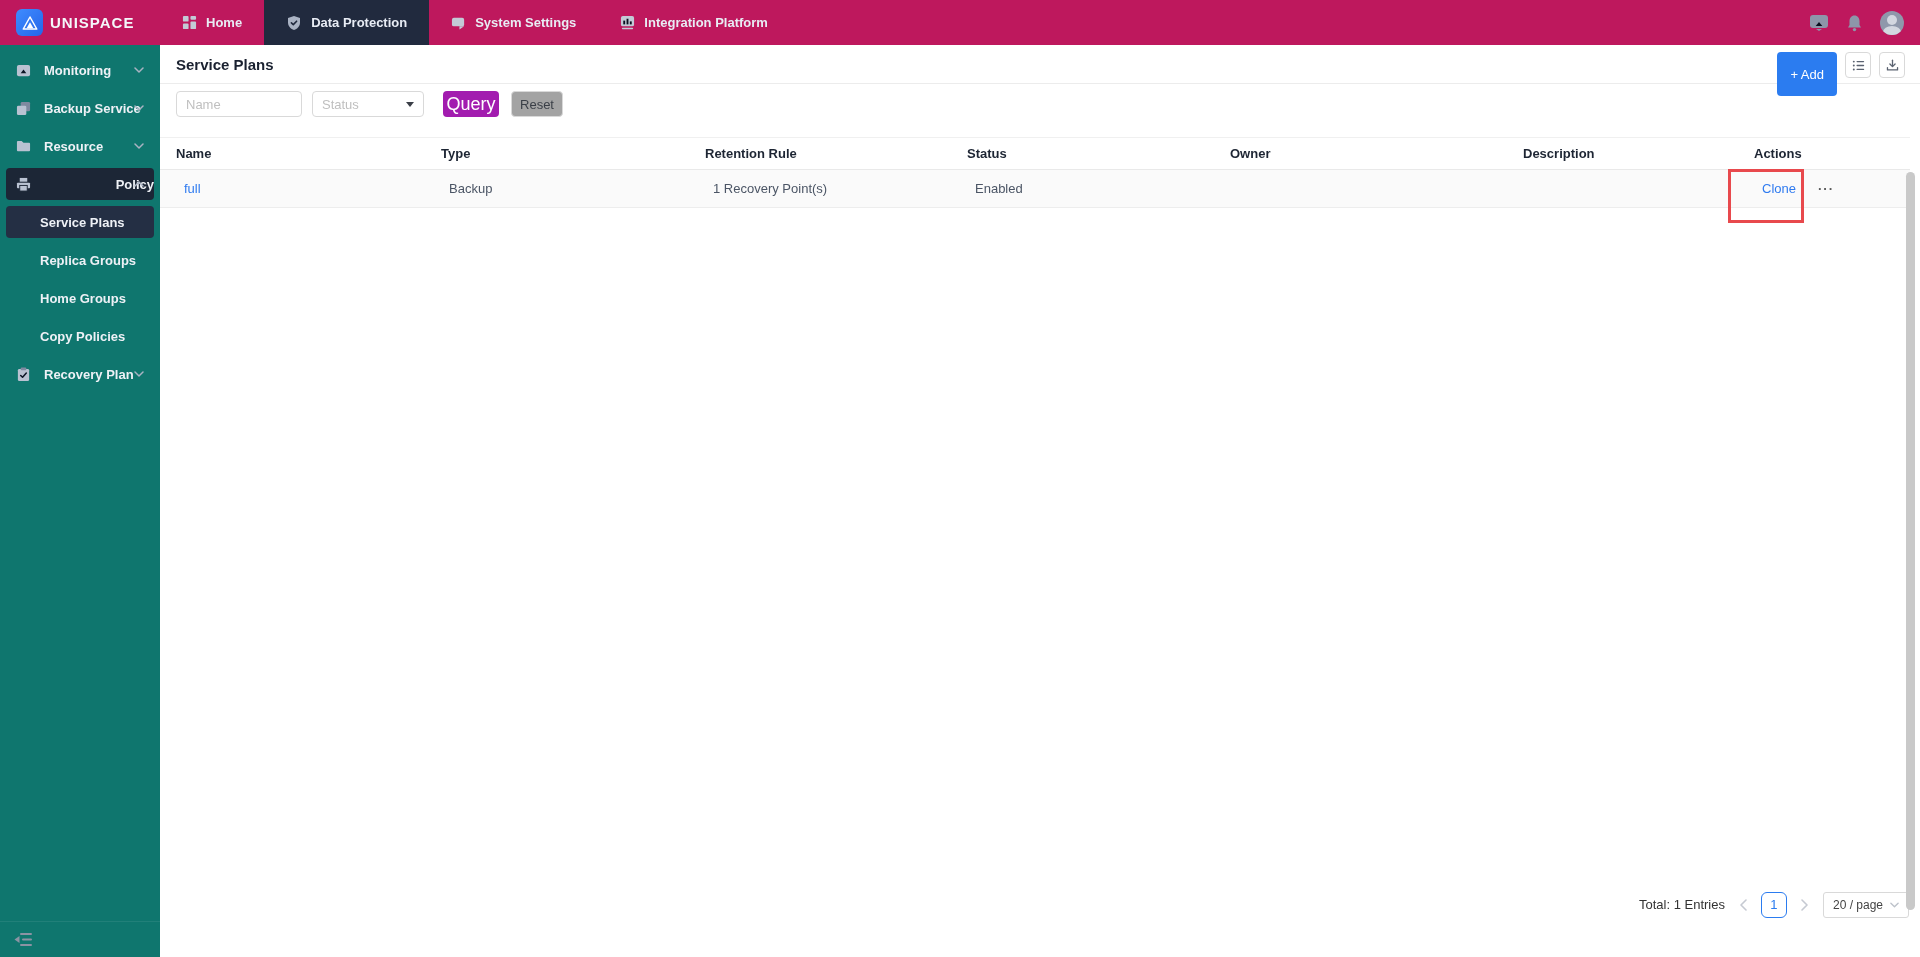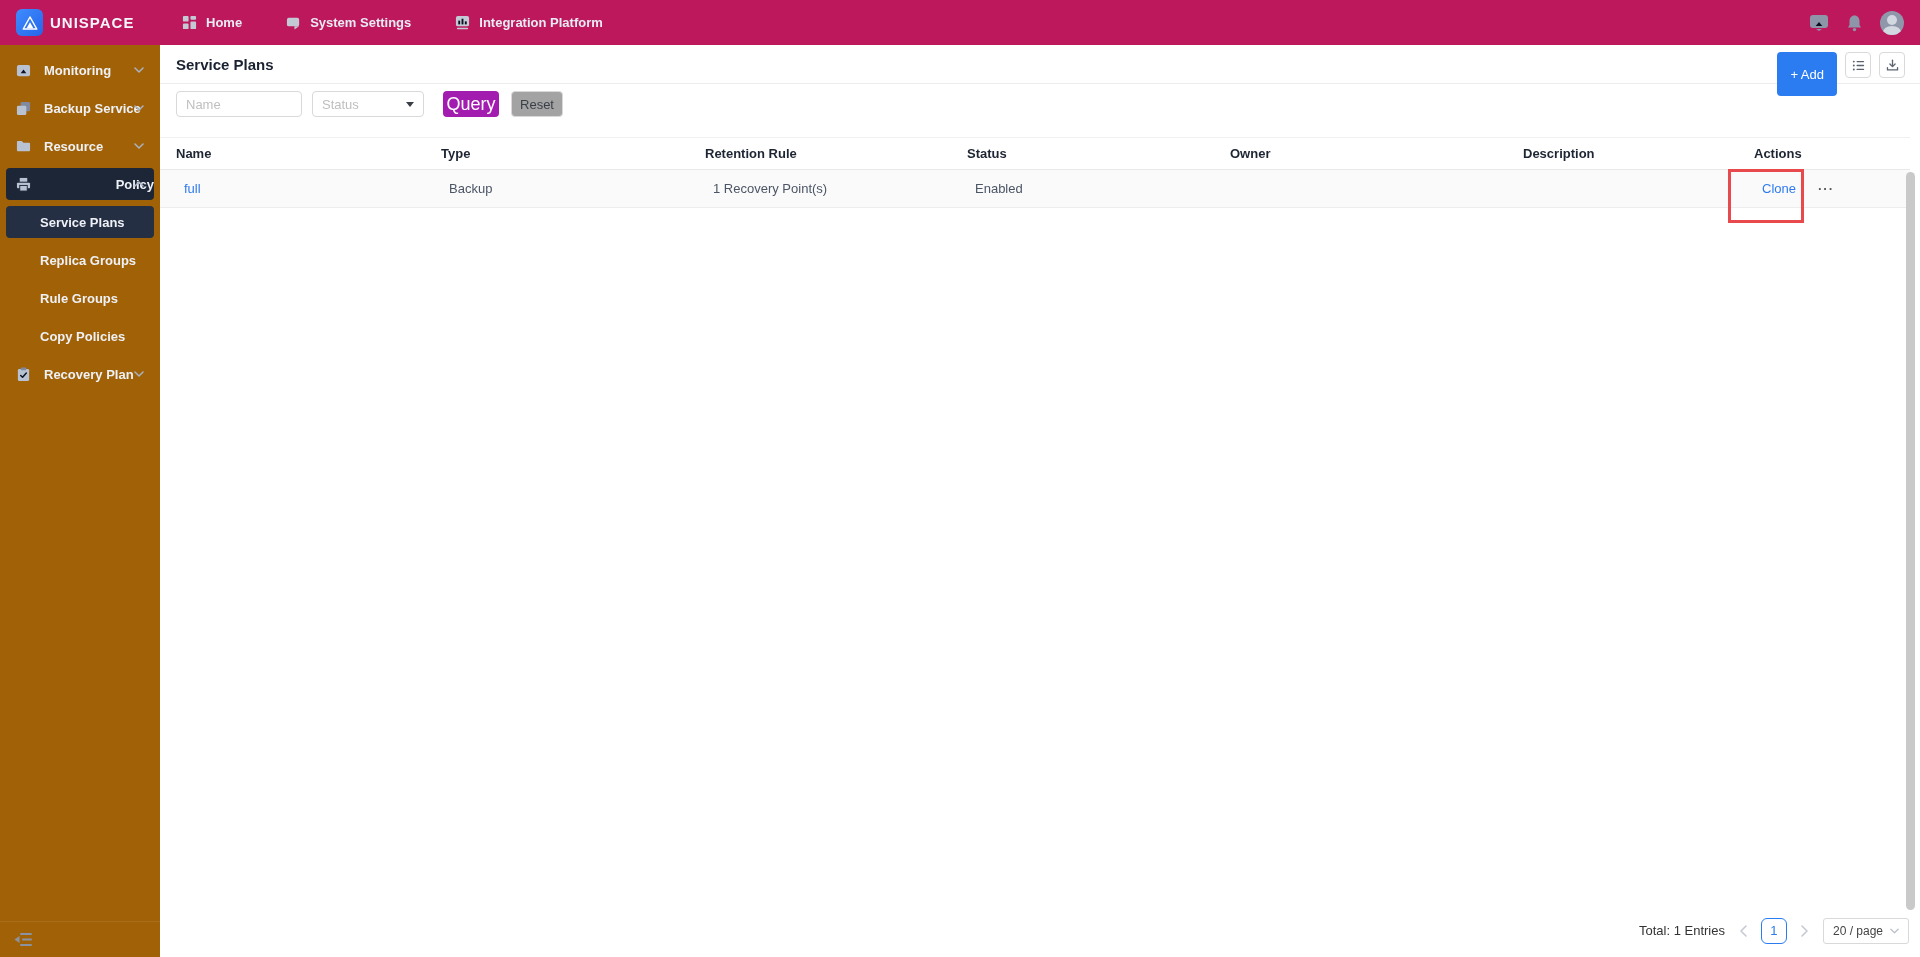--- a/index.html
+++ b/index.html
@@ -16,21 +16,21 @@
   .nav-tab { height:45px; display:flex; align-items:center; gap:9px; padding:0 22px; color:#e8ecf4;
              font-size:13px; font-weight:bold; cursor:pointer; }
   .nav-tab.active { background:#212a3e; }
   .nav-tab svg { flex:none; }
   .top-icons { position:absolute; right:16px; top:0; height:45px; display:flex; align-items:center; gap:17px; }
   .avatar { width:24px; height:24px; border-radius:50%; background:#8f98ab; position:relative; overflow:hidden; }
   .avatar .head { position:absolute; left:7px; top:4px; width:10px; height:10px; border-radius:50%; background:#d3d7e0; }
   .avatar .body { position:absolute; left:3px; top:15px; width:18px; height:12px; border-radius:50%; background:#d3d7e0; }
 
   
-  .sidebar { position:absolute; left:0; top:45px; width:160px; bottom:0; background:#a16207; z-index:10; }
+  .sidebar { position:absolute; left:0; top:45px; width:160px; bottom:0; background:#0f766e; z-index:10; }
   .menu { padding-top:6px; }
   .side-item { height:38px; display:flex; }
   .pill { flex:1; margin:3px 6px; border-radius:4px; display:flex; align-items:center; padding-left:10px;
           color:#eef1f6; font-size:13px; font-weight:bold; position:relative; cursor:pointer; }
   .pill .s-icon { width:16px; display:flex; margin-right:12px; color:#b9c2d2; }
   .pill .chev { position:absolute; right:10px; color:#aab3c3; display:flex; }
   .pill.parent-open { background:#1c2636;justify-content:space-between; }
   .sub .pill { padding-left:34px; font-weight:bold; }
   .sub .pill.active { background:#242f44; }
   .side-footer { position:absolute; left:0; right:0; bottom:0; height:36px;
@@ -70,21 +70,21 @@
   .link { color:#2f7bf0; cursor:pointer; text-decoration:none; }
   .cell-actions { display:flex; align-items:center; gap:22px; }
   .more-dots { color:#595959; font-weight:bold; letter-spacing:1px; font-size:13px; cursor:pointer; }
 
   .annotation-box { position:absolute; left:1728px; top:169px; width:76px; height:54px;
                     border:3px solid #e8494d; z-index:30; pointer-events:none; }
   .scroll-thumb { position:absolute; left:1906px; top:172px; width:9px; height:738px;
                   background:#c9c9c9; border-radius:5px; z-index:25; }
 
   
-  .pagination { position:absolute; right:11px; top:917px; height:27px; display:flex; align-items:center; gap:14px; }
+  .pagination { position:absolute; right:11px; top:891px; height:27px; display:flex; align-items:center; gap:14px; }
   .pg-total { font-size:13px; color:#333; }
   .pg-arrow { display:flex; align-items:center; color:#c6cad2; cursor:pointer; }
   .pg-page { width:26px; height:26px; border:1px solid #2b7cf0; border-radius:6px; color:#2b7cf0;
              font-size:13px; display:flex; align-items:center; justify-content:center; background:#fff; cursor:pointer; }
   .pg-size { height:26px; border:1px solid #d9d9d9; border-radius:3px; background:#fff; display:flex;
              align-items:center; gap:7px; padding:0 9px; font-size:12px; color:#444; cursor:pointer; }
 </style>
 </head>
 <body>
 
@@ -100,20 +100,27 @@
   <div class="nav-tabs">
     <div class="nav-tab">
       <svg width="15" height="15" viewBox="0 0 16 16" fill="#c3cad6">
         <rect x="1" y="1" width="6" height="6" rx="1"></rect>
           <rect x="9" y="1" width="6" height="4" rx="1"></rect>
         <rect x="1" y="9" width="6" height="6" rx="1"></rect>
           <rect x="9" y="7" width="6" height="8" rx="1"></rect>
       </svg>
       <span>Home</span>
     </div>
+    <div class="nav-tab active">
+      <svg width="16" height="16" viewBox="0 0 16 16">
+        <path d="M8 1 L14 3 V7.5 C14 11.5 11.2 13.8 8 15 C4.8 13.8 2 11.5 2 7.5 V3 Z" fill="#aab3c4"></path>
+        <path d="M5.4 7.8 L7.3 9.6 L10.6 6.2" fill="none" stroke="#212a3e" stroke-width="1.6" stroke-linecap="round" stroke-linejoin="round"></path>
+      </svg>
+      <span>Data Protection</span>
+    </div>
     <div class="nav-tab">
       <svg width="15" height="15" viewBox="0 0 16 16">
         <rect x="1" y="3" width="13" height="9" rx="2" fill="#c3cad6"></rect>
         <path d="M9 12 L14 12 L9 15.5 Z" fill="#c3cad6"></path>
       </svg>
       <span>System Settings</span>
     </div>
     <div class="nav-tab">
       <svg width="15" height="15" viewBox="0 0 16 16">
         <rect x="1" y="1" width="14" height="11" rx="2" fill="#c3cad6"></rect>
@@ -219,21 +226,21 @@
         <span>Service Plans</span>
       </div>
     </div>
     <div class="side-item sub">
       <div class="pill">
         <span>Replica Groups</span>
       </div>
     </div>
     <div class="side-item sub">
       <div class="pill">
-        <span>Rule Groups</span>
+        <span>Home Groups</span>
       </div>
     </div>
     <div class="side-item sub">
       <div class="pill">
         <span>Copy Policies</span>
       </div>
     </div>
 
     <div class="side-item">
       <div class="pill">

